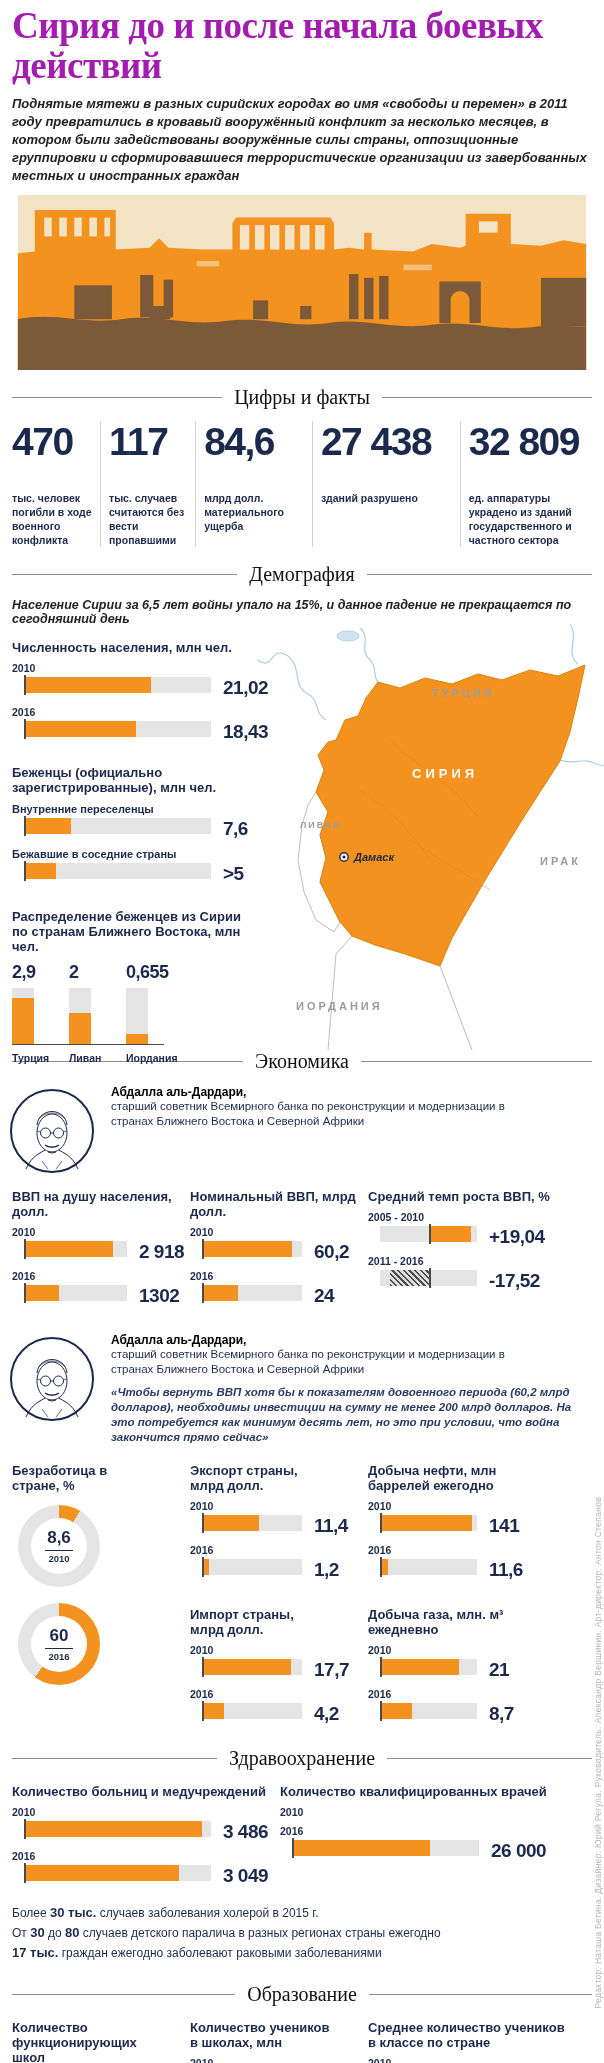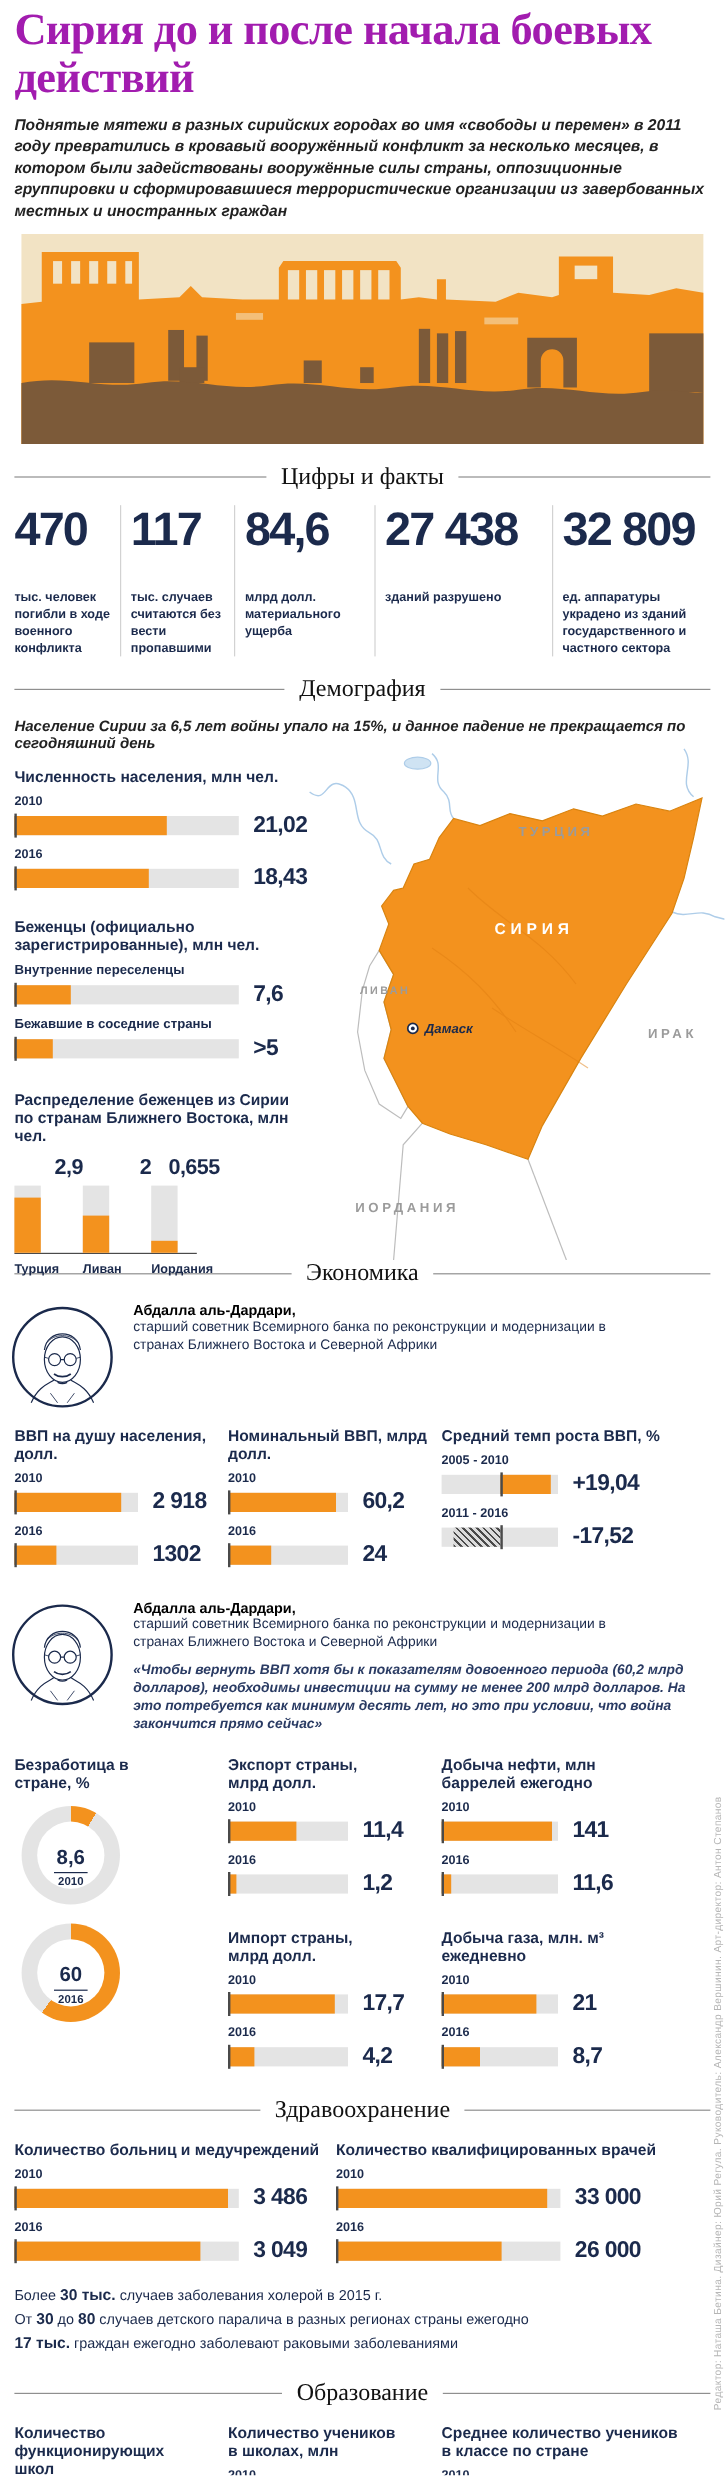--- a/index.html
+++ b/index.html
@@ -22,38 +22,38 @@
   .facts-row{display:flex;margin:12px 12px 0;}
   .fact{padding-right:8px;margin-right:8px;border-right:1px solid #d2d2d2;}
   .fact:last-child{border-right:none;margin-right:0;padding-right:0;}
   .f1{width:85px}.f2{width:83px}.f3{width:106px}.f4{width:139px}.f5{width:131px}
   .fact-num{font-size:39px;font-weight:700;letter-spacing:-1.5px;color:#1b2a4c;line-height:42px;}
   .fact-label{margin-top:28px;font-size:10.5px;line-height:14px;font-weight:600;color:#1b2a4c;}
 
   
   .chart-title{font-size:13px;font-weight:700;color:#1b2a4c;line-height:15px;margin-bottom:7px;}
   .year{font-size:10.5px;font-weight:700;color:#1b2a4c;margin:7px 0 3px;}
-  .brow{display:flex;align-items:center;}
+  .brow{display:flex;align-items:flex-start;margin-left:12px;}
   .track{height:16px;background:#e4e4e4;position:relative;}
   .track::before{content:"";position:absolute;left:0;top:-2px;height:20px;width:2px;background:#4a4a4a;}
   .fill{height:100%;background:#f3921e;}
   .val{font-size:19px;font-weight:700;color:#1b2a4c;margin-left:12px;letter-spacing:-.5px;white-space:nowrap;}
   .tw187{width:187px}.tw103{width:103px}.tw100{width:100px}.tw97{width:97px}
 
   .lead{margin:12px 12px 0;font-style:italic;font-weight:600;font-size:12.5px;color:#222;}
 
   
   .demo-body{position:relative;margin:14px 0 0 12px;height:402px;}
   .demo-left{width:270px;}
   .sub-label{font-size:11px;font-weight:600;color:#1b2a4c;margin:8px 0 3px;}
   .map-wrap{position:absolute;top:-20px;right:0;width:364px;height:430px;}
 
   
   .cols{display:flex;margin-top:8px;}
-  .colcell{width:57px;text-align:right;}
+  .colcell{width:57px;}
   .colval{font-size:18px;font-weight:700;color:#1b2a4c;letter-spacing:-.5px;margin-bottom:5px;}
   .coltrack{width:22px;height:56px;background:#e4e4e4;position:relative;}
   .colfill{position:absolute;left:0;bottom:0;width:100%;background:#f3921e;}
   .colbase{width:152px;height:1px;background:#4a4a4a;}
   .collabels{display:flex;}
   .collabel{width:57px;font-size:10.5px;font-weight:700;color:#1b2a4c;margin-top:7px;}
 
   
   .expert{display:flex;margin:12px 12px 0 10px;}
   .portrait{width:80px;height:80px;border:2px solid #1b2a4c;border-radius:50%;flex:none;margin-top:4px;background:#fff;}
@@ -66,21 +66,21 @@
   .ecol1{width:178px}.ecol2{width:178px}.ecol3{width:224px}
 
   .gtrack{height:16px;background:#e4e4e4;position:relative;width:97px;}
   .gcenter{position:absolute;left:50%;top:-2px;height:20px;width:2px;background:#4a4a4a;}
   .gpos{position:absolute;left:50%;top:0;height:100%;background:#f3921e;}
   .gneg{position:absolute;right:50%;top:0;height:100%;
         background:repeating-linear-gradient(45deg,#4a4a4a 0 1.5px,#dcdcdc 1.5px 4px);}
 
   .donut{width:82px;height:82px;border-radius:50%;position:relative;margin:12px 0 16px 6px;}
   .hole{position:absolute;inset:13px;background:#fff;border-radius:50%;
-        display:flex;flex-direction:column;align-items:center;justify-content:flex-end;}
+        display:flex;flex-direction:column;align-items:center;justify-content:center;}
   .d-val{font-size:17px;font-weight:700;color:#1b2a4c;}
   .d-line{width:28px;height:1px;background:#1b2a4c;margin:2px 0;}
   .d-year{font-size:9.5px;font-weight:700;color:#1b2a4c;}
   .gap-top{margin-top:26px;}
 
   
   .hrow{display:flex;margin:14px 12px 0;}
   .hcol1{width:268px}.hcol2{width:312px}
   .facts-lines{margin:16px 12px 0;font-size:12px;line-height:19px;color:#1b2a4c;}
 
@@ -510,26 +510,20 @@
       <div class="brow">
         <div class="track tw187">
             <div class="fill" style="width: 83%;"></div>
           </div>
         <div class="val">3 049</div>
       </div>
     </div>
     <div class="hcol2">
       <div class="chart-title">Количество квалифицированных врачей</div>
       <div class="year">2010</div>
-      <div class="brow">
-        <div class="track tw187">
-            <div class="fill" style="width: 94%;"></div>
-          </div>
-        <div class="val">33 000</div>
-      </div>
       <div class="year">2016</div>
       <div class="brow">
         <div class="track tw187">
             <div class="fill" style="width: 74%;"></div>
           </div>
         <div class="val">26 000</div>
       </div>
     </div>
   </div>
 

